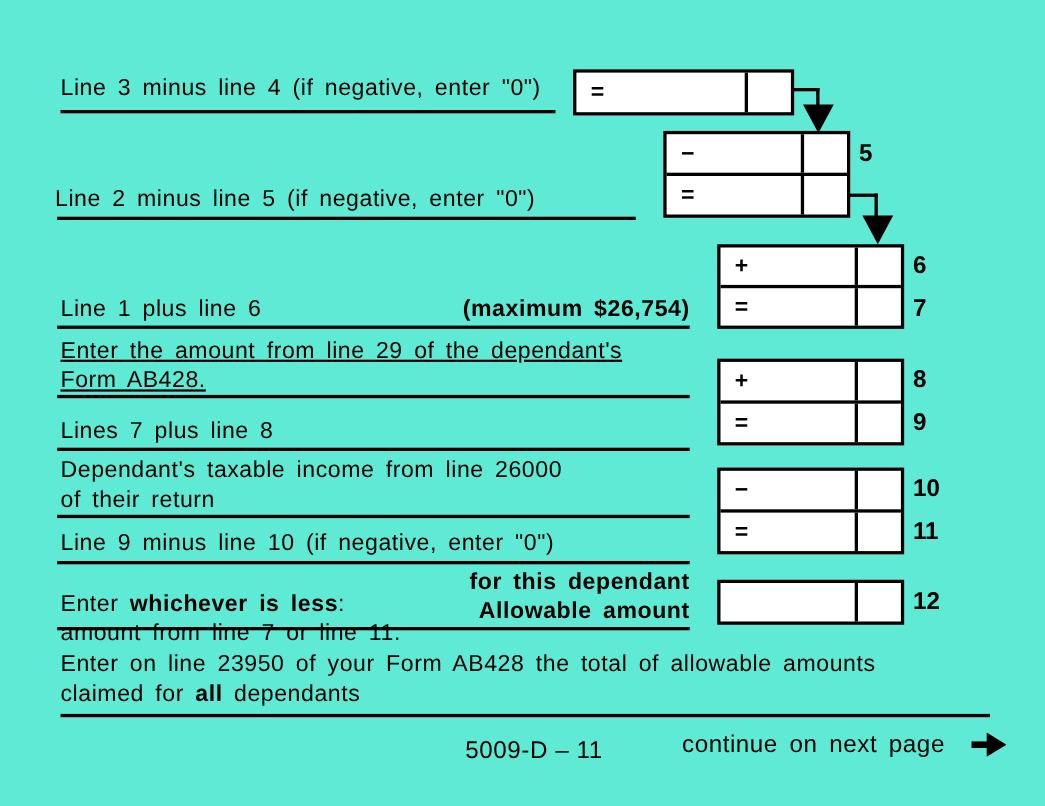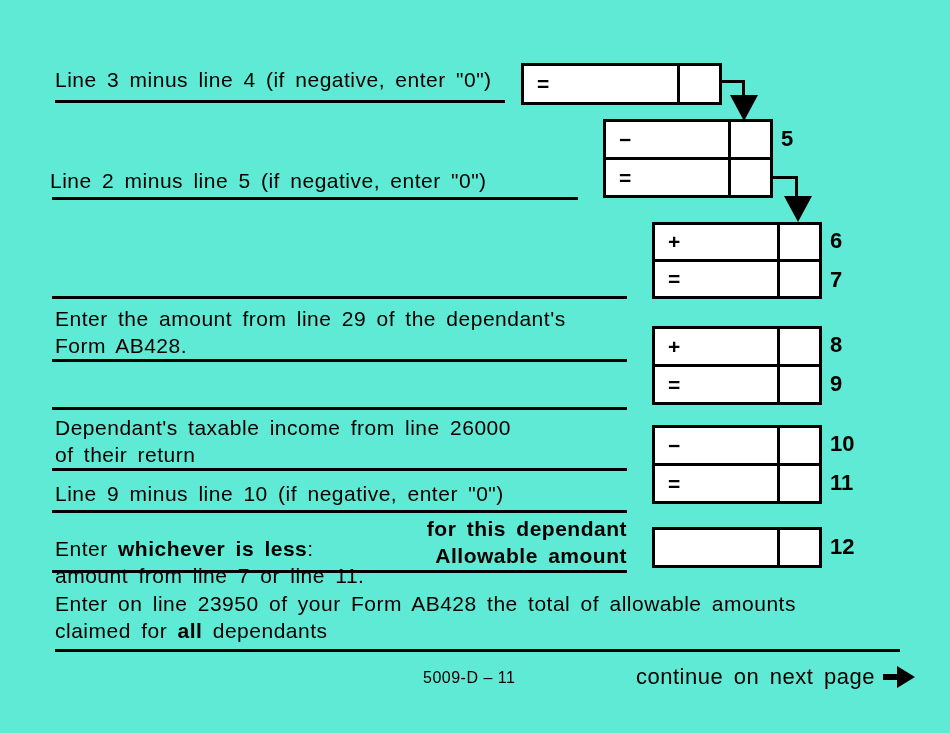--- a/index.html
+++ b/index.html
@@ -59,31 +59,31 @@
   .arrowhead {
     position:absolute;
     width:0; height:0;
     border-left:14px solid transparent;
     border-right:14px solid transparent;
     border-top:26px solid #000;
   }
   .hr { position:absolute; height:3px; background:#000; }
   .footer-code {
     position:absolute;
-    font-size:16px;
+    font-size:22px;
     letter-spacing:0.5px;
   }
   .footer-continue {
     position:absolute;
     font-size:22px;
     letter-spacing:0.5px;
     word-spacing:4px;
     display:flex;
     align-items:center;
-    gap:8px;
+    gap:24px;
   }
 </style>
 </head>
 <body>
 
 <div class="sheet">
 
   <div class="t" style="left:55px; top:66px;">Line 3 minus line 4 (if negative, enter "0")</div>
   <div class="u" style="left:55px; top:100px; width:450px;"></div>
 
@@ -133,23 +133,25 @@
     <div class="brow">
       <div class="amt">
           <span>=</span>
         </div>
       <div class="cents"></div>
     </div>
   </div>
   <div class="lnum" style="left:830px; top:228px;">6</div>
   <div class="lnum" style="left:830px; top:267px;">7</div>
 
+  <div class="t" style="left:55px; top:267px;">Line 1 plus line 6</div>
+  <div class="t bold" style="right:323px; top:267px;">(maximum $26,754)</div>
   <div class="u" style="left:52px; top:296px; width:575px;"></div>
 
-  <div class="t" style="left:55px; top:305px;">
+  <div class="t" style="left:55px; top:305px;text-decoration:underline;">
     <span class="blk">Enter the amount from line 29 of the dependant's</span>
     <span class="blk">Form AB428.</span>
   </div>
   <div class="u" style="left:52px; top:359px; width:575px;"></div>
 
   <div class="fbox" style="left:652px; top:326px; width:170px; height:79px;">
     <div class="brow">
       <div class="amt">
           <span>+</span>
         </div>
@@ -158,20 +160,21 @@
     <div class="brow">
       <div class="amt">
           <span>=</span>
         </div>
       <div class="cents"></div>
     </div>
   </div>
   <div class="lnum" style="left:830px; top:332px;">8</div>
   <div class="lnum" style="left:830px; top:371px;">9</div>
 
+  <div class="t" style="left:55px; top:378px;">Lines 7 plus line 8</div>
   <div class="u" style="left:52px; top:407px; width:575px;"></div>
 
   <div class="t" style="left:55px; top:414px;">
     <span class="blk">Dependant's taxable income from line 26000</span>
     <span class="blk">of their return</span>
   </div>
   <div class="u" style="left:52px; top:468px; width:575px;"></div>
 
   <div class="fbox" style="left:652px; top:425px; width:170px; height:79px;">
     <div class="brow">

